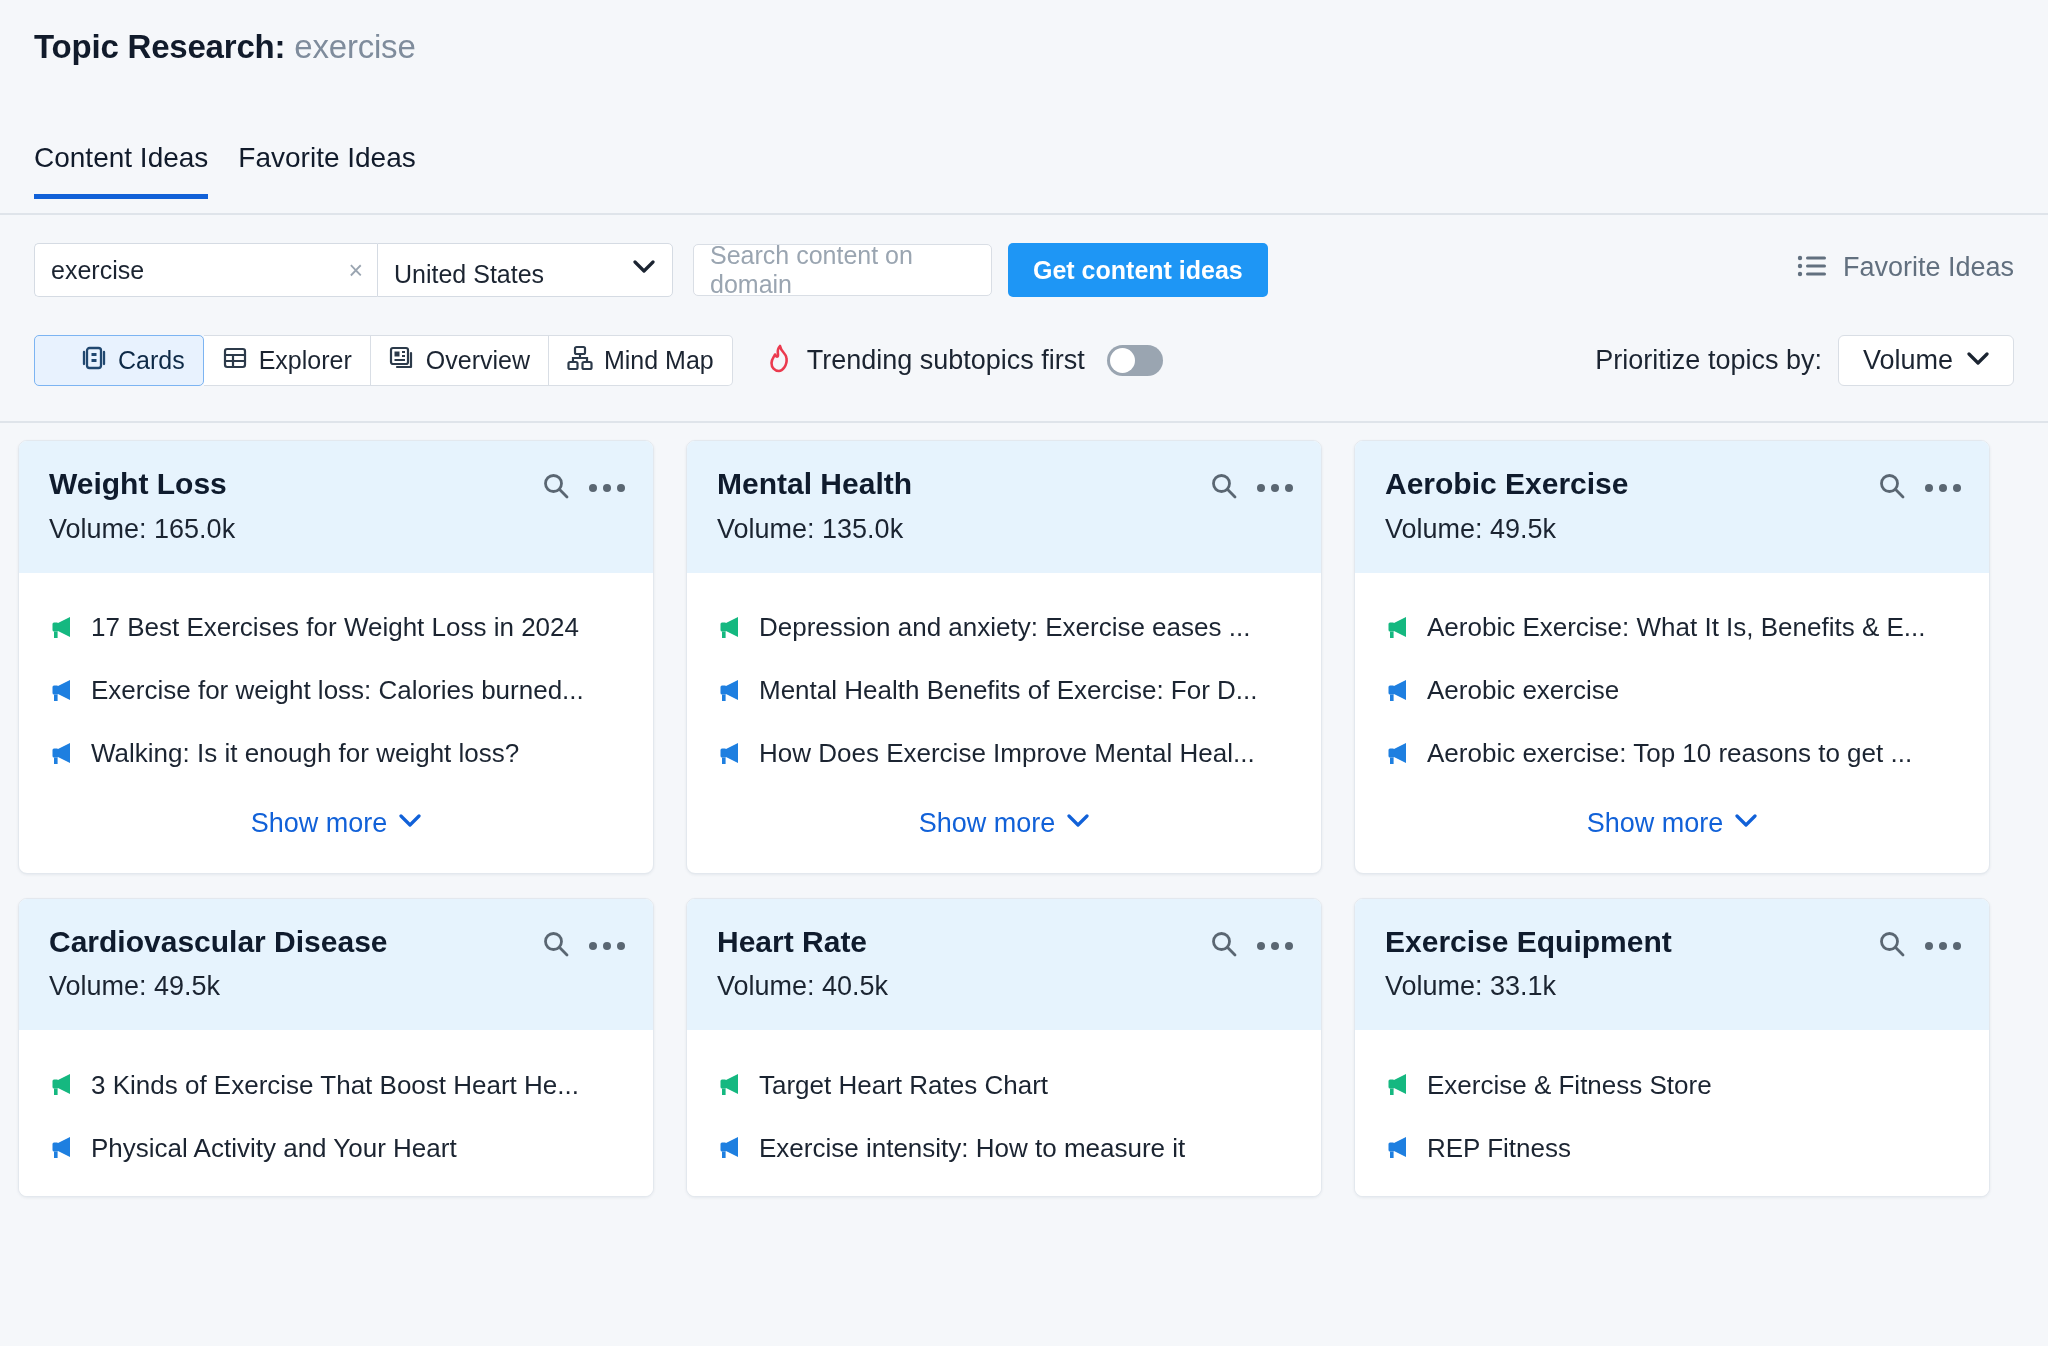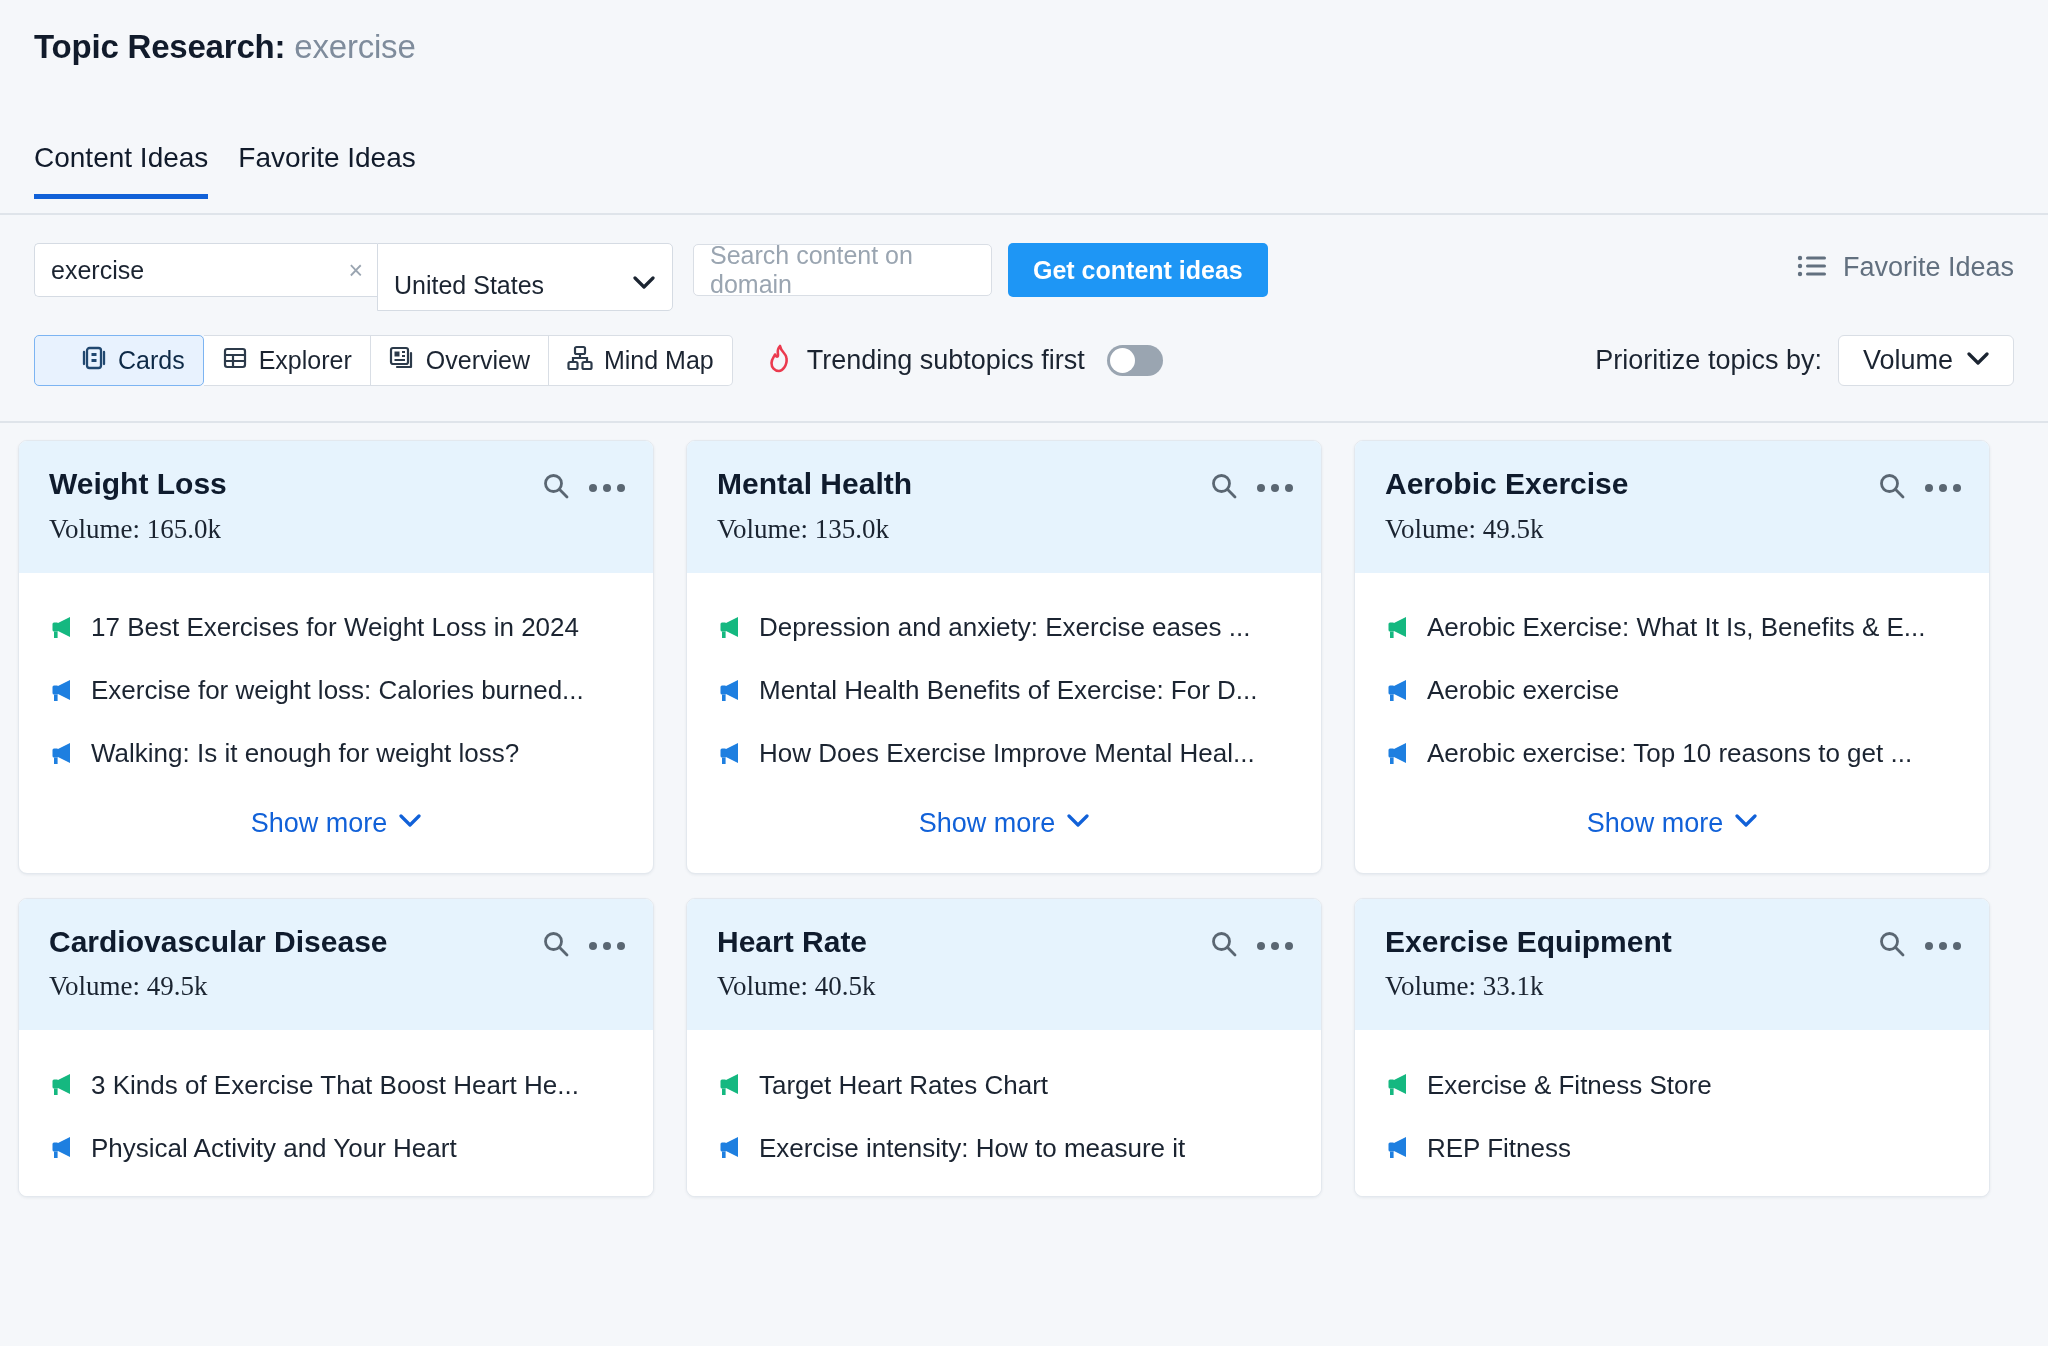--- a/index.html
+++ b/index.html
@@ -44,23 +44,23 @@
     border-radius: 5px 0 0 5px;
     display: flex; align-items: center; padding: 0 16px;
     position: relative;
   }
   .kw-input .val { font-size: 25px; color: #1b2431; }
   .kw-clear {
     position: absolute; right: 14px; top: 50%; transform: translateY(-50%);
     font-size: 25px; color: #9aa5b1; cursor: pointer; line-height: 1;
   }
   .country-select {
-    width: 296px; height: 68px; background: #fff;
+    width: 296px; height: 54px; background: #fff;
     border: 1.5px solid #d5dbe3; border-radius: 0 5px 5px 0;
-    display: flex; align-items: center; justify-content: space-between;
+    display: flex; justify-content: space-between;
     padding: 16px 17px 0 16px; cursor: pointer;
   }
   .country-select .val { font-size: 25px; color: #1b2431; }
 
   .domain-input {
     margin-left: 20px; width: 299px; height: 52px; background: #fff;
     border: 1.5px solid #d9dee5; border-radius: 5px;
     display: flex; align-items: center; padding: 0 16px;
   }
   .domain-input .ph { font-size: 25px; color: #9aa5b1; }
@@ -135,21 +135,21 @@
     background: #fff; border-radius: 9px; border: 1px solid #e3e8ee;
     box-shadow: 0 1px 3px rgba(20,40,70,0.07);
     overflow: hidden; display: flex; flex-direction: column;
   }
   .card-head { background: #e6f3fd; padding: 26px 30px 28px 30px; position: relative; }
   .card-title {
     font-size: 30px; font-weight: 700; color: #0f1b2d;
     padding-right: 130px; line-height: 1.15; white-space: nowrap;
     overflow: hidden; text-overflow: ellipsis;
   }
-  .card-vol { font-size: 27px; color: #1b2431; margin-top: 12px; font-family: Liberation Serif, serif; }
+  .card-vol { font-size: 27px; color: #1b2431; margin-top: 12px; }
   .card-actions {
     position: absolute; right: 28px; top: 30px; display: flex; align-items: center; gap: 18px;
   }
   .dots { display: flex; gap: 6px; cursor: pointer; padding: 6px 0; }
   .dots i { width: 8px; height: 8px; border-radius: 50%; background: #5a6672; display: block; }
 
   .card-body { padding: 40px 30px 0 30px; background: #fff; flex: 1; }
   .idea { display: flex; align-items: center; gap: 16px; margin-bottom: 32px; cursor: pointer; }
   .idea .txt {
     font-size: 26px; color: #1b2431; line-height: 1.15;

